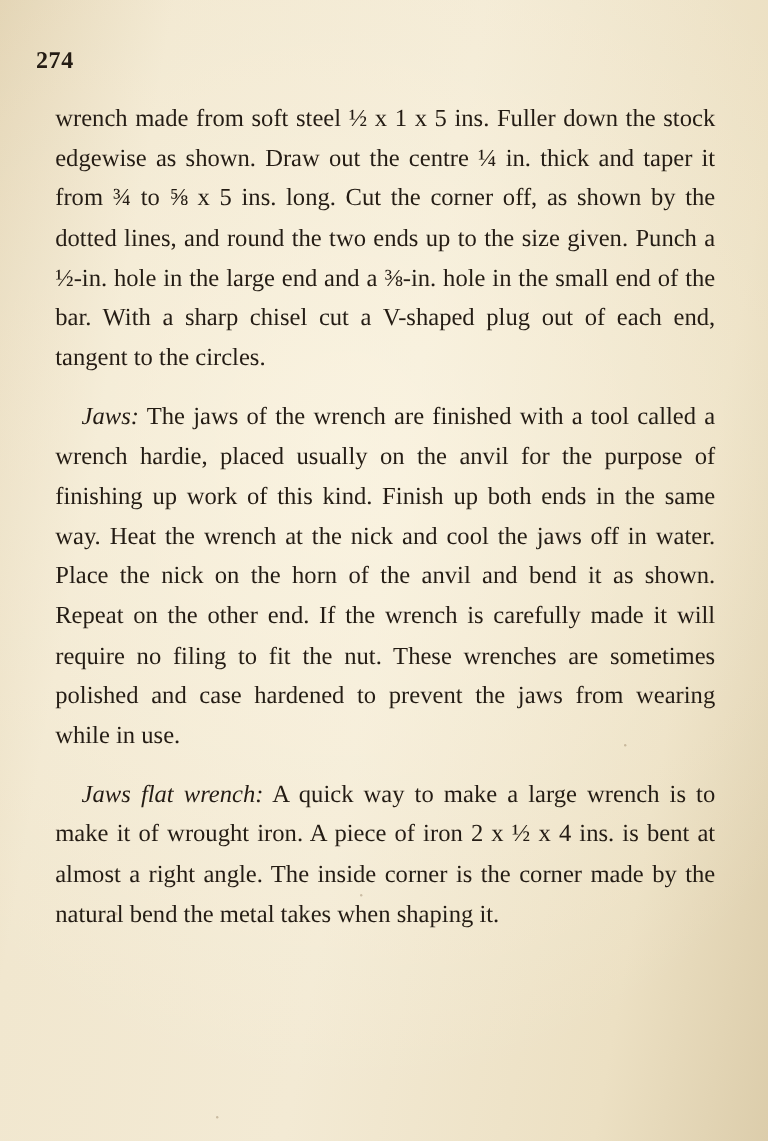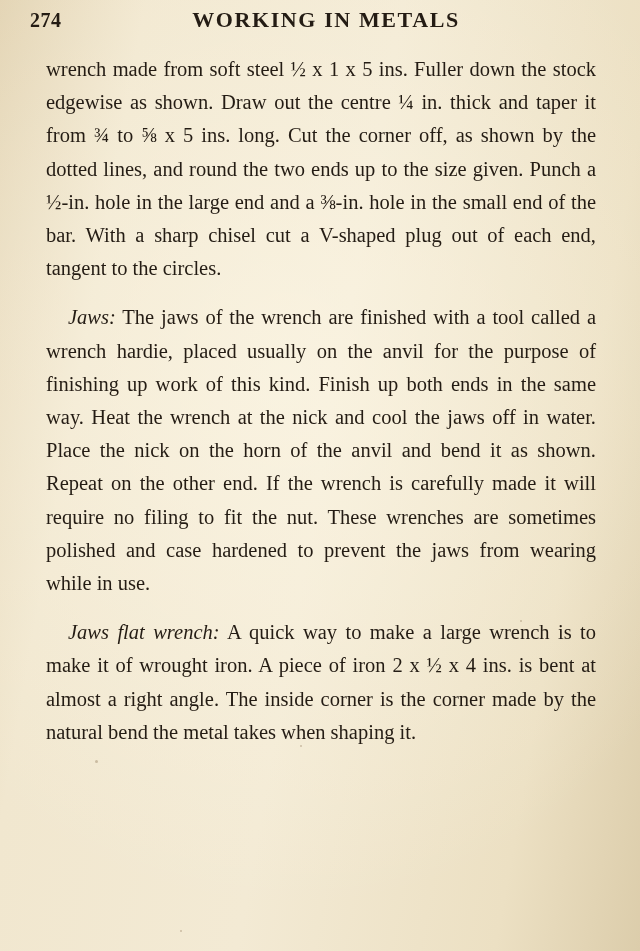--- a/index.html
+++ b/index.html
@@ -27,21 +27,21 @@
     content: "";
     position: absolute;
     inset: 0;
     pointer-events: none;
     background:
       radial-gradient(ellipse 150% 120% at 50% 50%, rgba(0,0,0,0) 55%, rgba(90,70,40,0.18) 100%);
   }
   .content {
     position: absolute;
     left: 0; top: 0; right: 0; bottom: 0;
-    padding: 7px 28px 0 30px;
+    padding: 40px 28px 0 30px;
   }
   
   .header {
     display: flex;
     align-items: baseline;
     margin-bottom: 6px;
     padding-bottom: 4px;
   }
   .folio {
     font-weight: bold;
@@ -105,21 +105,20 @@
 </style>
 </head>
 <body>
 
 <div class="page"></div>
 
 <div class="content">
 
   <div class="header">
     <div class="folio">274</div>
-    <div class="running-head">WORKING IN METALS</div>
   </div>
 
   <div class="body-text">
 
 
     <p class="para">wrench made from soft steel ½ x 1 x 5 ins.   Fuller down the stock edgewise as shown.   Draw out the centre ¼ in. thick and taper it from ¾ to ⅝ x 5 ins. long.   Cut the corner off, as shown by the dotted lines, and round the two ends up to the size given.   Punch a ½-in. hole in the large end and a ⅜-in. hole in the small end of the bar.   With a sharp chisel cut a V-shaped plug out of each end, tangent to the circles.</p>
 
     <p class="para indent"><span class="run-in">Jaws:</span> <span>The jaws of the wrench are finished with a tool called a wrench hardie, placed usually on the anvil for the purpose of finishing up work of this kind.   Finish up both ends in the same way.   Heat the wrench at the nick and cool the jaws off in water. Place the nick on the horn of the anvil and bend it as shown.   Repeat on the other end.   If the wrench is carefully made it will require no filing to fit the nut.   These wrenches are sometimes polished and case hardened to prevent the jaws from wearing while in use.</span></p>
 
     <p class="para indent"><span class="run-in">Jaws flat wrench:</span> <span>A quick way to make a large wrench is to make it of wrought iron.   A piece of iron 2 x ½ x 4 ins. is bent at almost a right angle. The inside corner is the corner made by the natural bend the metal takes when shaping it.</span></p>

